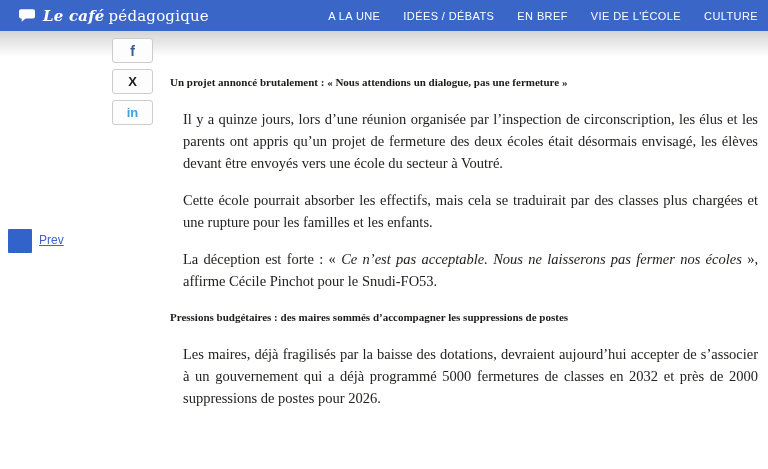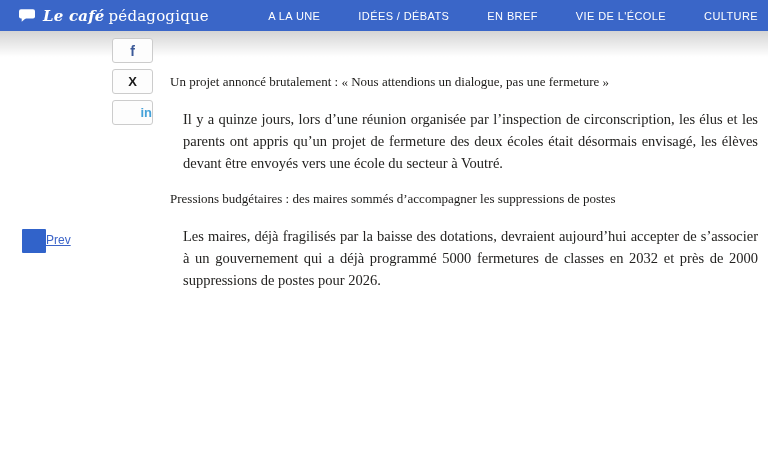--- a/index.html
+++ b/index.html
@@ -55,21 +55,21 @@
     font-weight: bold;
     font-family: "DejaVu Serif", serif;
   }
   .brand-text .reg {
     font-weight: normal;
     font-family: "DejaVu Serif", serif;
   }
   .nav {
     display: flex;
     align-items: center;
-    gap: 38px;
+    gap: 23px;
   }
   .nav a {
     font-family: "Liberation Sans", sans-serif;
     font-size: 11px;
     font-weight: 500;
     letter-spacing: 0.4px;
     color: #ffffff;
     text-decoration: none;
     white-space: nowrap;
     cursor: pointer;
@@ -94,30 +94,30 @@
     display: flex;
     align-items: center;
     justify-content: center;
     font-family: "Liberation Sans", sans-serif;
     font-weight: bold;
     font-size: 13px;
     cursor: pointer;
   }
   .share-btn.fb { color: #3b5998; font-size: 14px; }
   .share-btn.xx { color: #1a1a1a; }
-  .share-btn.li { color: #45a2d9; justify-content: flex-end; }
+  .share-btn.li { color: #45a2d9; }
 
   
   .pager-prev {
     position: absolute;
-    left: 22px;
+    left: 8px;
     top: 229px;
     display: flex;
     align-items: flex-start;
-    gap: 0;
+    gap: 7px;
     z-index: 3;
   }
   .pager-square {
     width: 24px;
     height: 24px;
     background: #3163ca;
     border-radius: 1px;
   }
   .pager-link {
     font-family: "Liberation Sans", sans-serif;
@@ -134,22 +134,22 @@
     left: 170px;
     top: 72px;
     width: 588px;
     color: #232220;
     font-size: 14.5px;
     line-height: 22px;
     text-align: justify;
     z-index: 2;
   }
   .article h2 {
-    font-size: 13px;
-    font-weight: normal;
+    font-size: 11px;
+    font-weight: bold;
     color: #1c1b19;
     line-height: 20px;
     margin: 0 0 16px 0;
     text-align: left;
   }
   .article h2.spaced { margin-top: 7px; }
   .article p { margin: 0 0 15px 13px; }
   .article em { font-style: italic; }
 </style>
 </head>
@@ -190,18 +190,20 @@
   </div>
 
   <div class="pager-prev">
     <div class="pager-square"></div>
     <a class="pager-link">Prev</a>
   </div>
 
   <article class="article">
     <h2>Un projet annoncé brutalement : « Nous attendions un dialogue, pas une fermeture »</h2>
     <p>Il y a quinze jours, lors d’une réunion organisée par l’inspection de circonscription, les élus et les parents ont appris qu’un projet de fermeture des deux écoles était désormais envisagé, les élèves devant être envoyés vers une école du secteur à Voutré.</p>
+    <p>Cette école pourrait absorber les effectifs, mais cela se traduirait par des classes plus chargées et une rupture pour les familles et les enfants.</p>
+    <p><span>La déception est forte : « </span><em>Ce n’est pas acceptable. Nous ne laisserons pas fermer nos écoles</em><span> », affirme Cécile Pinchot pour le Snudi-FO53.</span></p>
     <h2 class="spaced">Pressions budgétaires : des maires sommés d’accompagner les suppressions de postes</h2>
     <p>Les maires, déjà fragilisés par la baisse des dotations, devraient aujourd’hui accepter de s’associer à un gouvernement qui a déjà programmé 5000 fermetures de classes en 2032 et près de 2000 suppressions de postes pour 2026.</p>
 
   </article>
 
 </div>
 
 </body></html>

